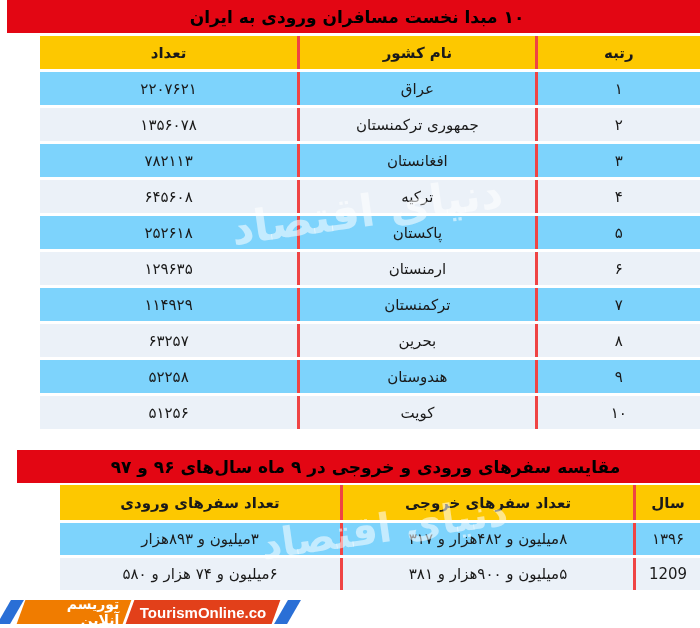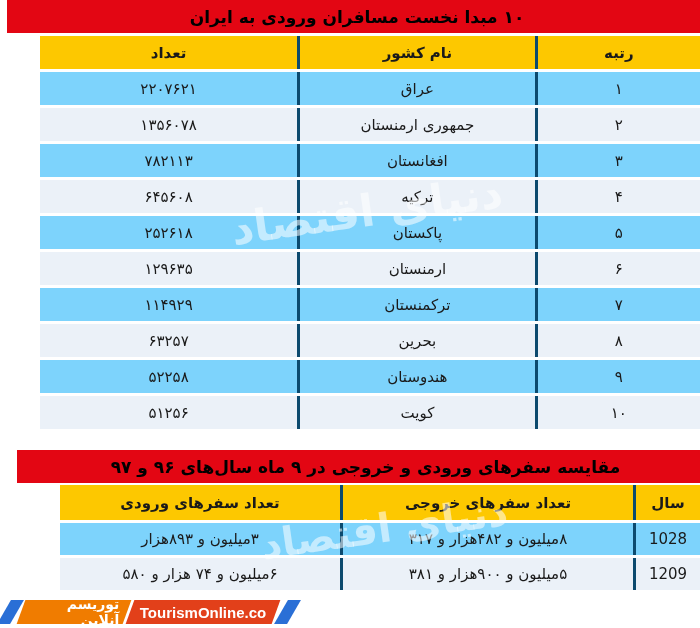--- a/index.html
+++ b/index.html
@@ -14,21 +14,21 @@
       direction: rtl;
       margin-left: 7px;
     }
     .title-bar.t1 { top: 0; }
     .title-bar.t2 { top: 450px; left: 10px; width: 697px; }
 
     .tbl { position: absolute; left: 0; width: 700px; direction: rtl; }
     .row { display: flex; direction: rtl; width: 100%; }
     .cell {
       display: flex; align-items: center; justify-content: center;
-      font-size: 15px; color: #1a1a1a; border-left: 3px solid #0c4a6e;
+      font-size: 15px; color: #1a1a1a; border-left: 3px solid #ef4444;
       white-space: nowrap;
     }
     .cell:last-child { border-left: none; }
     .hdr .cell { background: #fdc800; font-weight: bold; }
     .row.odd .cell { background: #7dd3fc; }
     .row.even .cell { background: #ebf1f8; }
 
     
     #t1 { top: 36px; }
     #t1 .hdr { height: 33px; margin-bottom: 3px; }
@@ -85,21 +85,21 @@
     <div class="cell c-count">تعداد</div>
   </div>
 
   <div class="row data odd">
     <div class="cell c-rank">۱</div>
     <div class="cell c-country">عراق</div>
     <div class="cell c-count">۲۲۰۷۶۲۱</div>
   </div>
   <div class="row data even">
     <div class="cell c-rank">۲</div>
-    <div class="cell c-country">جمهوری ارمنستان</div>
+    <div class="cell c-country">جمهوری ترکمنستان</div>
     <div class="cell c-count">۱۳۵۶۰۷۸</div>
   </div>
   <div class="row data odd">
     <div class="cell c-rank">۳</div>
     <div class="cell c-country">افغانستان</div>
     <div class="cell c-count">۷۸۲۱۱۳</div>
   </div>
   <div class="row data even">
     <div class="cell c-rank">۴</div>
     <div class="cell c-country">ترکیه</div>
@@ -141,21 +141,21 @@
 
 <div class="title-bar t2">مقایسه سفرهای ورودی و خروجی در ۹ ماه سال‌های ۹۶ و ۹۷</div>
 
 <div class="tbl" id="t2">
   <div class="row hdr">
     <div class="cell c-year">سال</div>
     <div class="cell c-out">تعداد سفرهای خروجی</div>
     <div class="cell c-in">تعداد سفرهای ورودی</div>
   </div>
   <div class="row data odd">
-    <div class="cell c-year">1028</div>
+    <div class="cell c-year">۱۳۹۶</div>
     <div class="cell c-out">۸میلیون و ۴۸۲هزار و ۳۱۷</div>
     <div class="cell c-in">۳میلیون و ۸۹۳هزار</div>
   </div>
   <div class="row data even">
     <div class="cell c-year">1209</div>
     <div class="cell c-out">۵میلیون و ۹۰۰هزار و ۳۸۱</div>
     <div class="cell c-in">۶میلیون و ۷۴ هزار و ۵۸۰</div>
   </div>
 </div>
 

